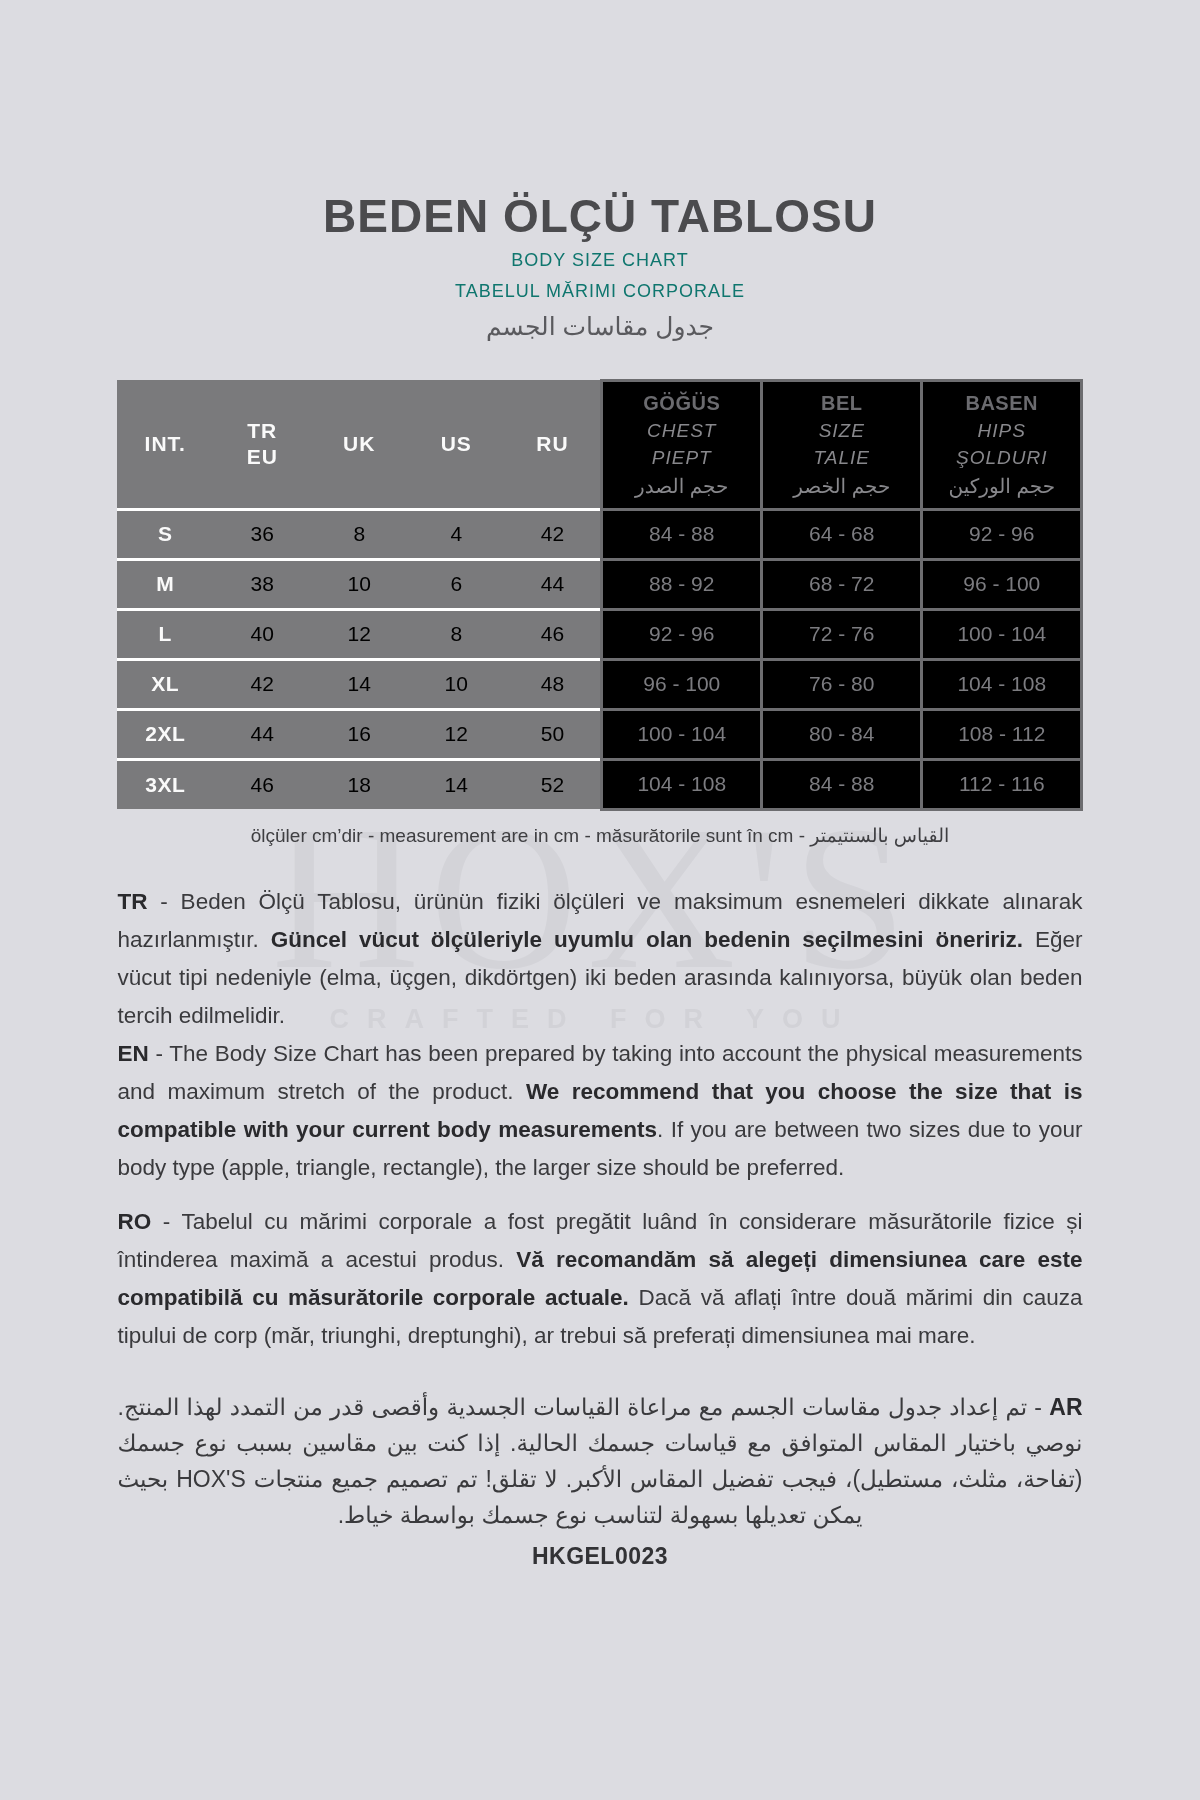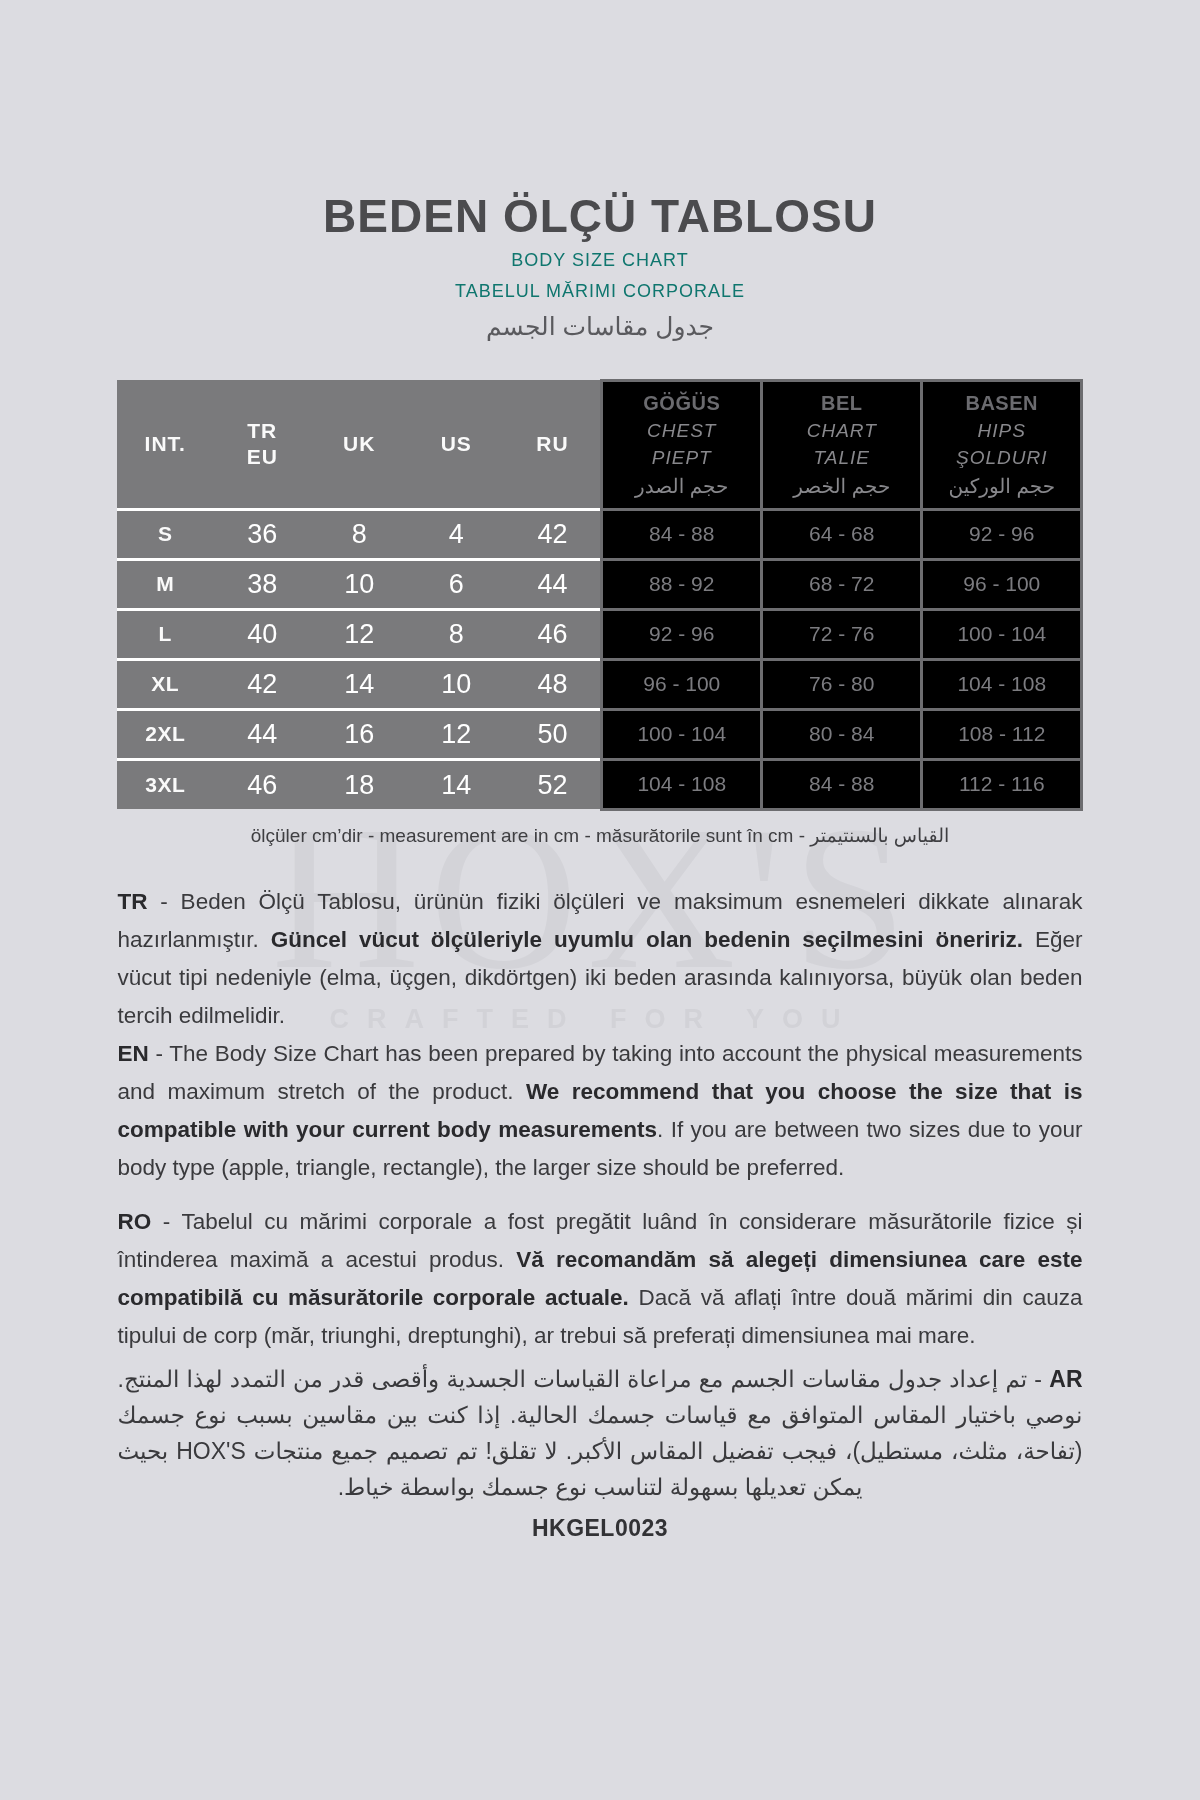--- a/index.html
+++ b/index.html
@@ -48,21 +48,21 @@
   table.size-table col.c-light{width:160px;}
   .size-table th,.size-table td{
     text-align:center;vertical-align:middle;padding:0;
   }
   .cell-dark{
     background:#7a7a7c;color:#fafafa;border:0;
   }
   thead .cell-dark{height:126px;font-size:21px;font-weight:700;letter-spacing:1px;}
   tbody .cell-dark{height:47px;border-top:3px solid #fff;}
   tbody .size-label{font-weight:700;font-size:21px;letter-spacing:.5px;}
-  tbody .size-num{font-weight:400;font-size:27px;color:#ffffff;}
+  tbody .size-num{font-weight:400;font-size:21px;color:#000000;}
   .cell-light{
     background:#000000;border:3px solid #6d6d70;
   }
   thead .cell-light{height:126px;}
   tbody .cell-light{height:47px;font-size:21px;color:#7c7c80;}
   .mh-line1{font-size:20px;font-weight:700;color:#6b6b6f;line-height:28px;letter-spacing:.5px;}
   .mh-line{font-size:19px;font-weight:400;color:#88888c;line-height:27px;letter-spacing:1px;font-style:italic;}
   .mh-ar{font-size:20px;font-weight:400;color:#88888c;line-height:30px;letter-spacing:0;}
   .hdr-two-line div{line-height:26px;}
 
@@ -74,21 +74,21 @@
   .para{
     width:965px;margin:0 auto;
     font-size:22.5px;line-height:38px;
     color:#3a3a3d;text-align:justify;
   }
   .para strong{font-weight:700;color:#2a2a2d;}
   .para-tr{margin-top:34px;}
   .para-en{margin-top:0;}
   .para-ro{margin-top:16px;}
   .para-ar{
-    margin-top:6px;direction:rtl;
+    margin-top:34px;direction:rtl;
     font-size:23px;line-height:36px;
     text-align:justify;text-align-last:center;
   }
   .product-code{
     margin-top:10px;text-align:center;
     font-size:23px;font-weight:700;color:#323235;letter-spacing:.5px;
   }
 </style>
 </head>
 <body>
@@ -129,21 +129,21 @@
         <th class="cell-dark">US</th>
         <th class="cell-dark">RU</th>
         <th class="cell-light">
           <div class="mh-line1">GÖĞÜS</div>
           <div class="mh-line">CHEST</div>
           <div class="mh-line">PIEPT</div>
           <div class="mh-ar" dir="rtl">حجم الصدر</div>
         </th>
         <th class="cell-light">
           <div class="mh-line1">BEL</div>
-          <div class="mh-line">CHART</div>
+          <div class="mh-line">SIZE</div>
           <div class="mh-line">TALIE</div>
           <div class="mh-ar" dir="rtl">حجم الخصر</div>
         </th>
         <th class="cell-light">
           <div class="mh-line1">BASEN</div>
           <div class="mh-line">HIPS</div>
           <div class="mh-line">ŞOLDURI</div>
           <div class="mh-ar" dir="rtl">حجم الوركين</div>
         </th>
       </tr>

